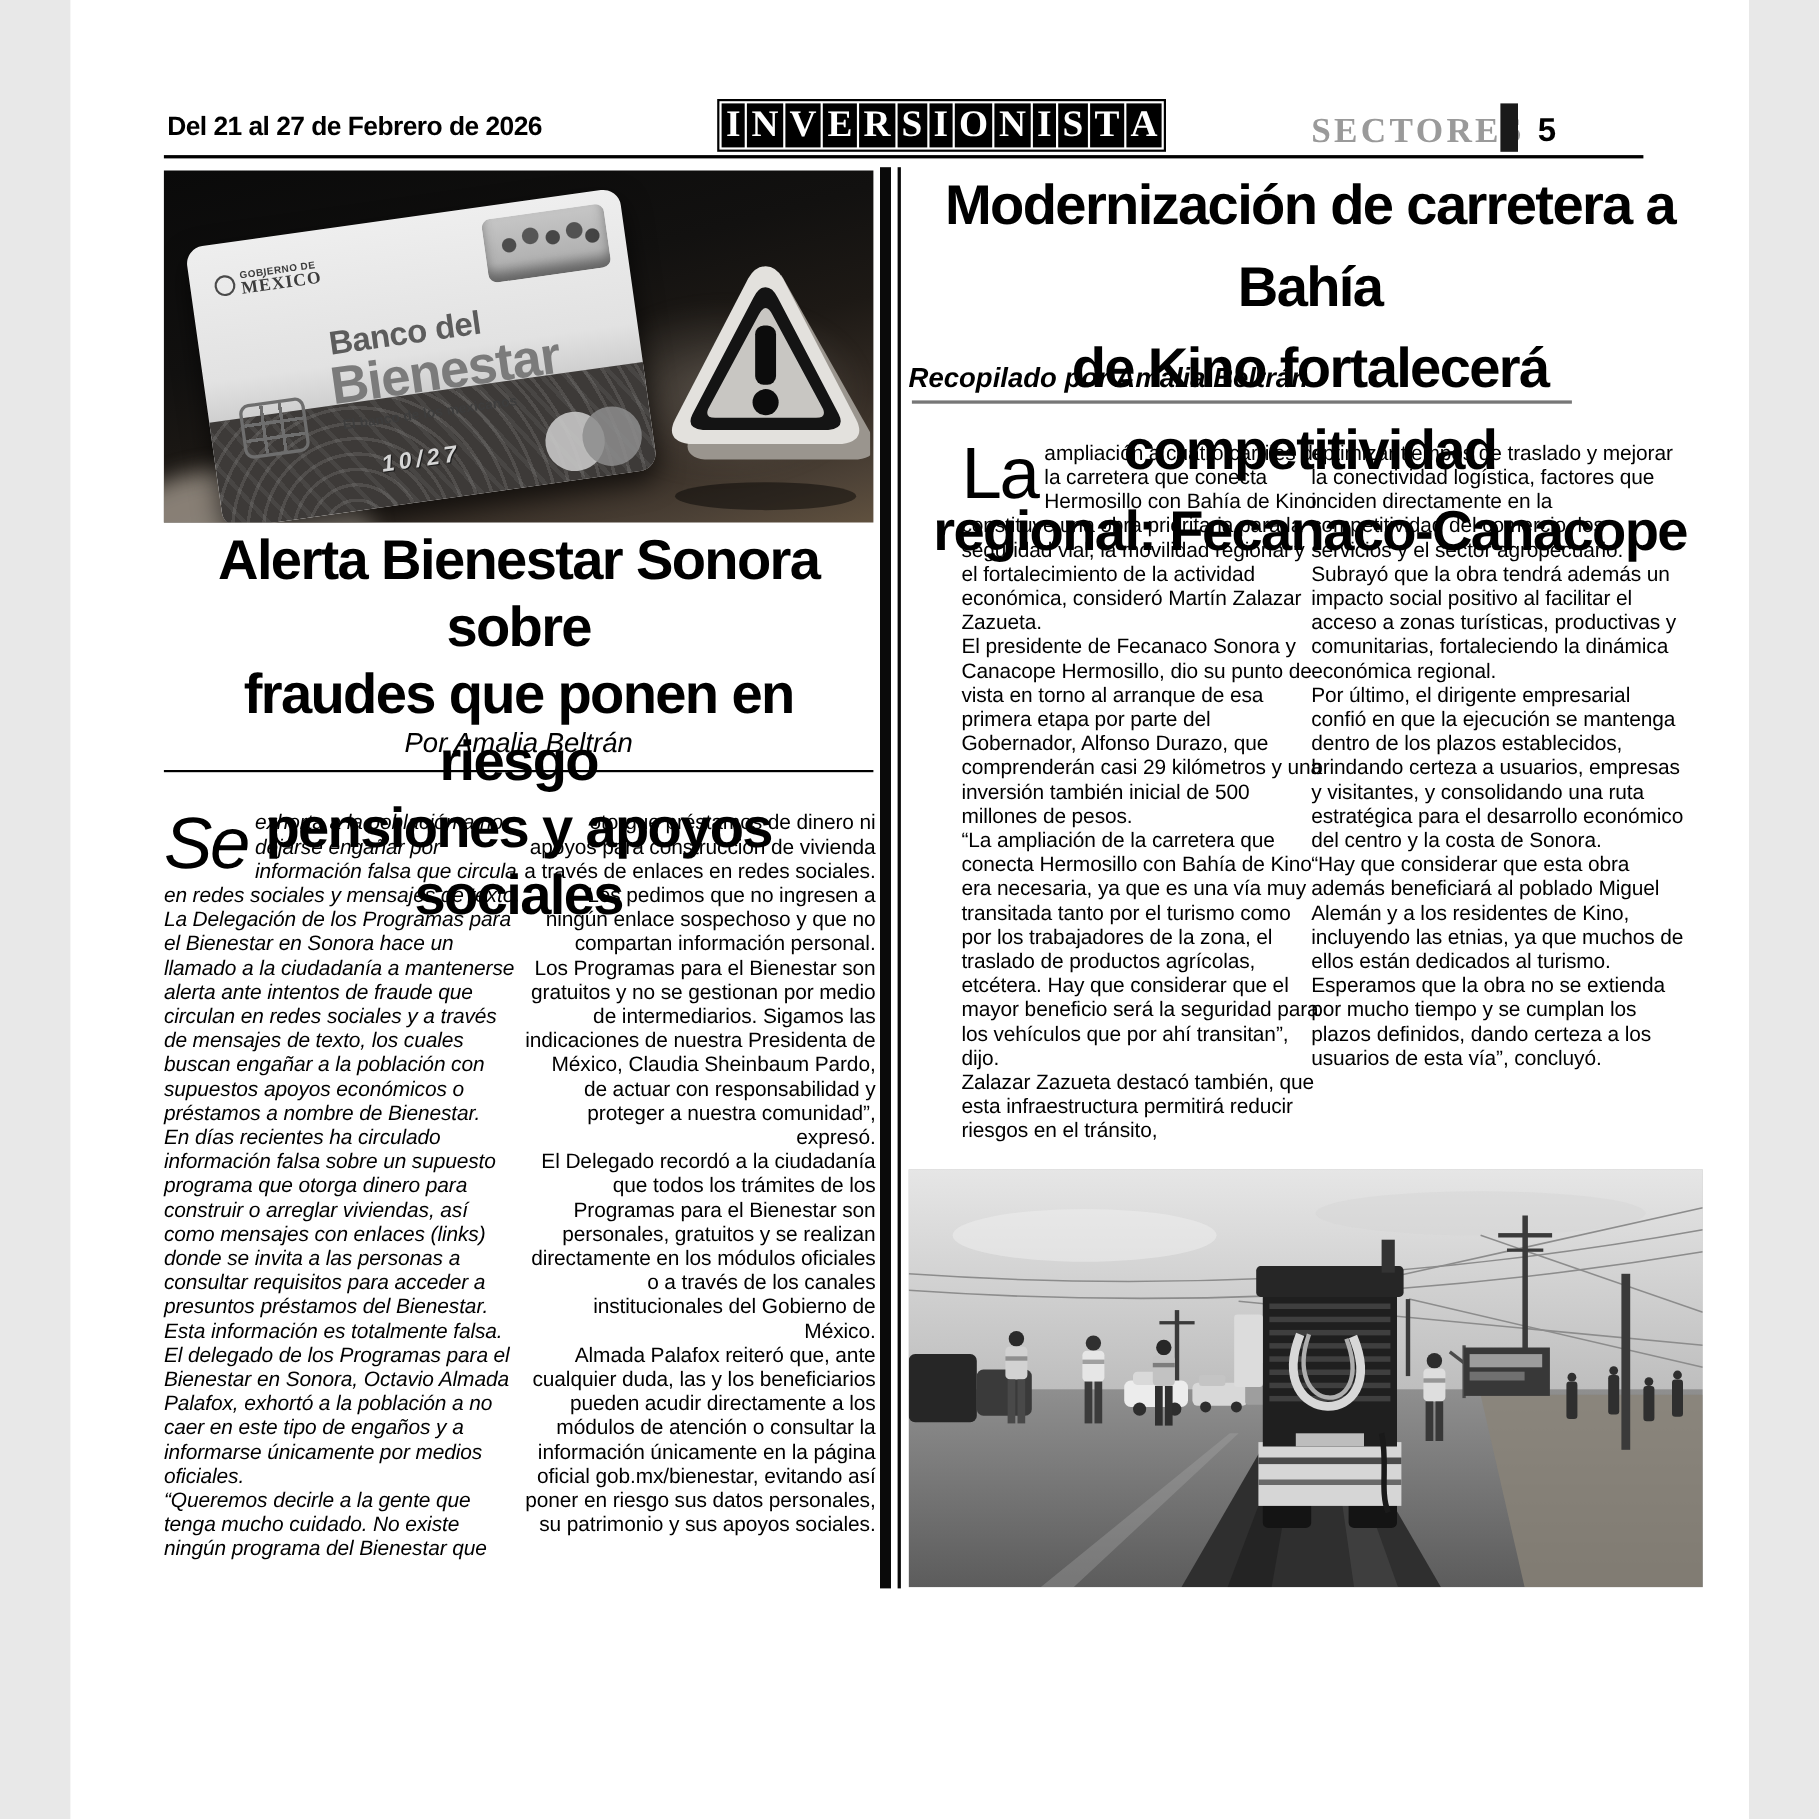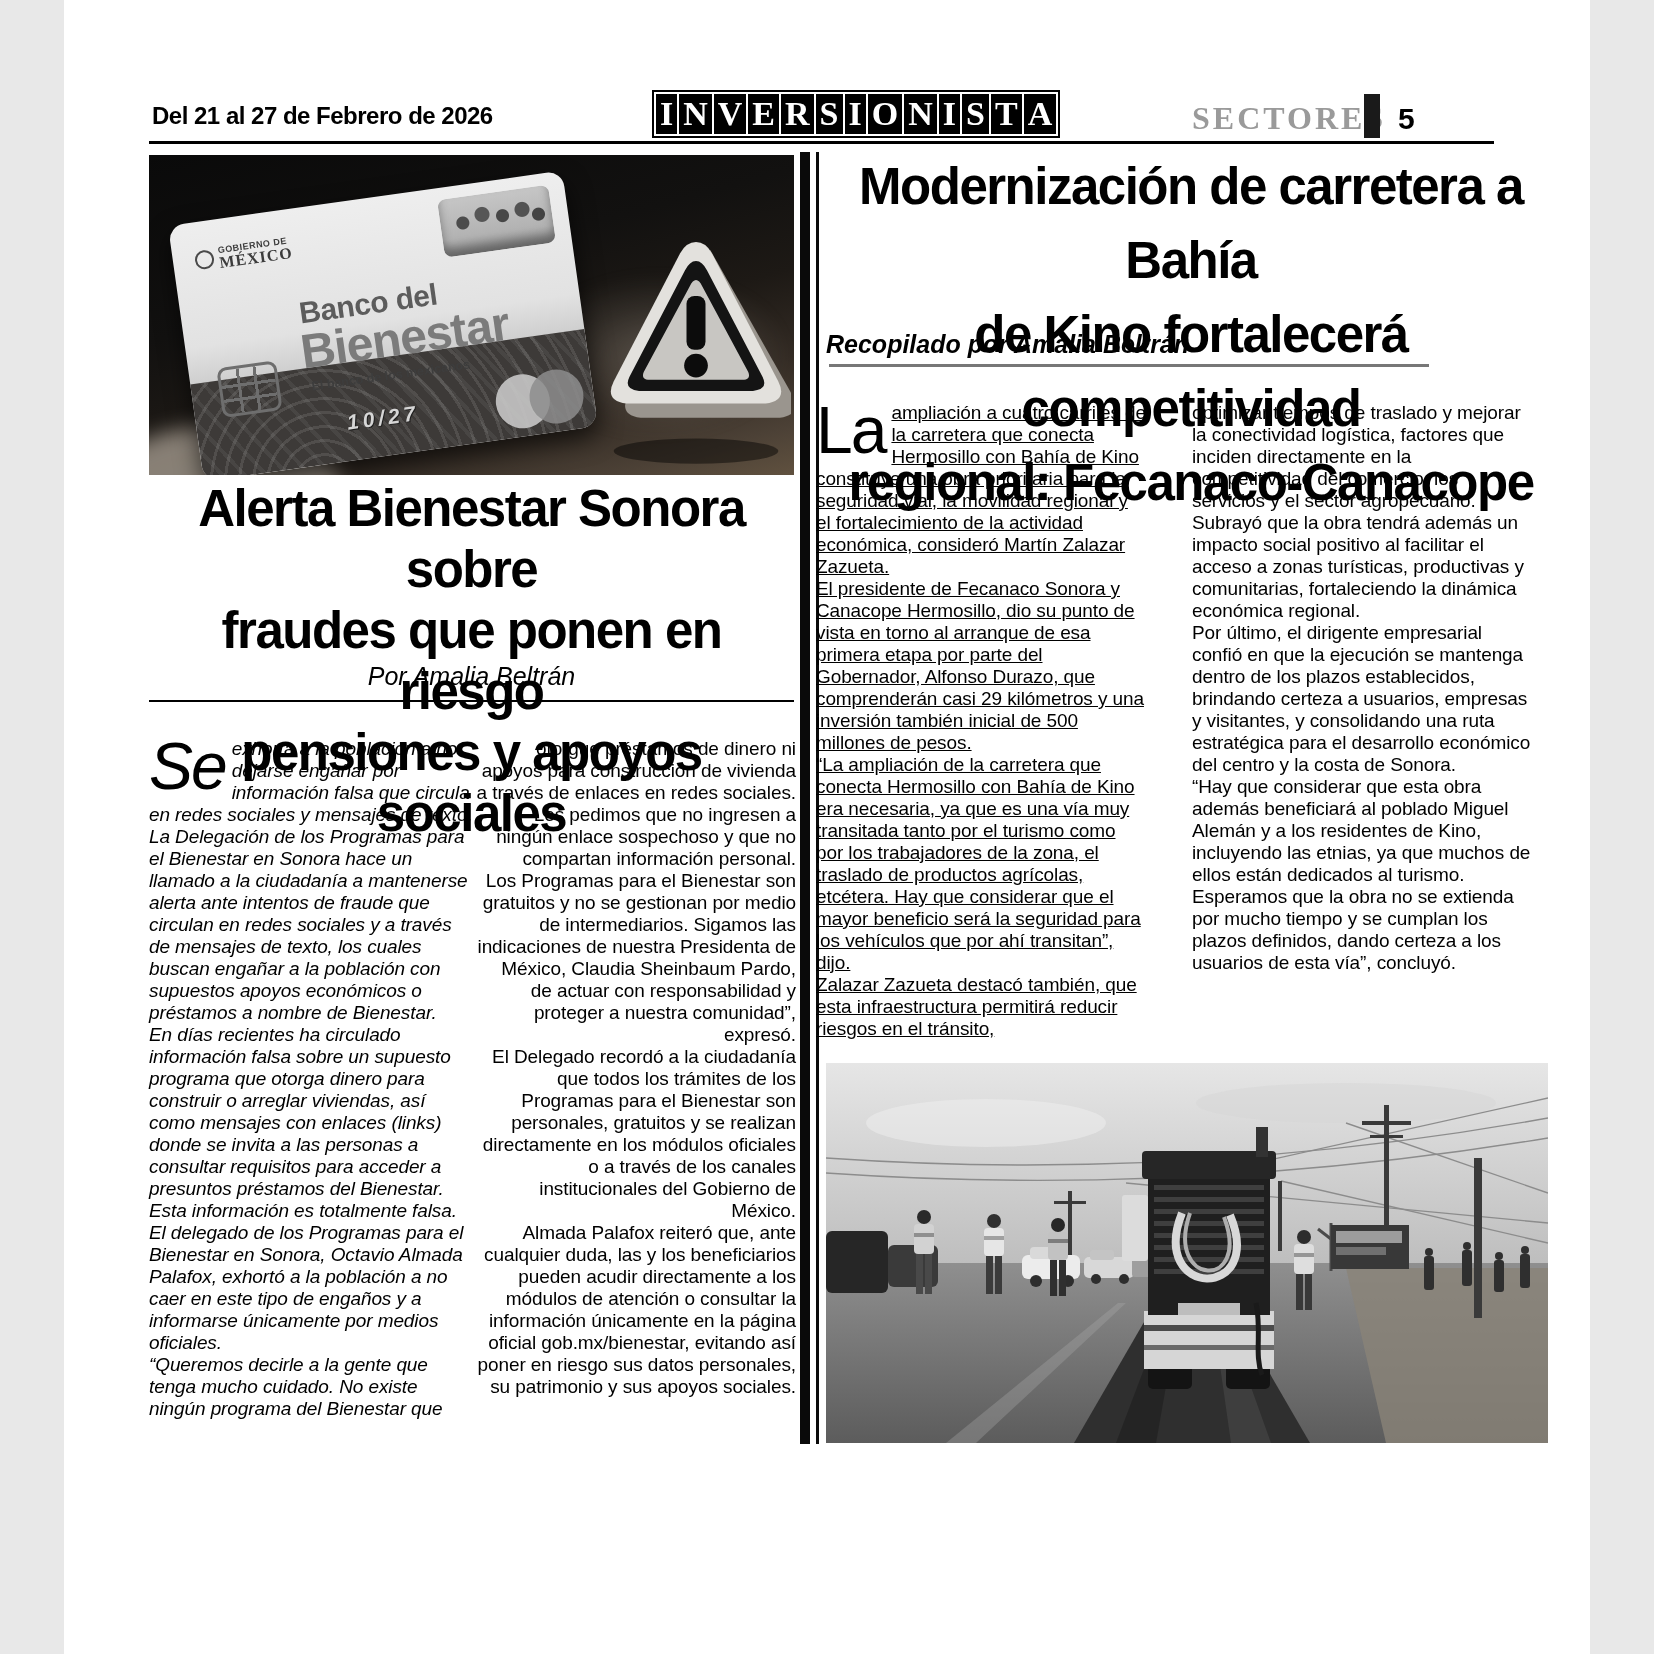--- a/index.html
+++ b/index.html
@@ -65,21 +65,21 @@
   .l-rule{left:85px;top:700px;width:645px;height:2px;background:#000;}
   .bodycol{font-size:19px;line-height:22px;white-space:pre-line;letter-spacing:-.1px;}
   .l-col1{left:85px;top:716px;width:327px;height:700px;font-style:italic;}
   .l-col2{left:412px;top:716px;width:320px;height:700px;text-align:right;}
   .dropcap{float:left;font-size:66px;line-height:52px;padding:2px 6px 0 0;font-weight:400;letter-spacing:-2px;}
   
   .r-headline{left:762px;top:150px;width:730px;font-size:51px;line-height:74px;font-weight:bold;
     text-align:center;white-space:pre-line;letter-spacing:-1.5px;}
   .r-byline{left:762px;top:330px;width:640px;font-size:25px;font-style:italic;font-weight:bold;}
   .r-rule{left:765px;top:364px;width:600px;height:3px;background:#777;}
-  .r-col1{left:752px;top:380px;width:330px;height:680px;text-decoration:underline;}
+  .r-col1{left:810px;top:380px;width:330px;height:680px;}
   .r-col2{left:1128px;top:380px;width:340px;height:680px;}
   .r-photo{left:762px;top:1063px;width:722px;height:380px;overflow:hidden;background:#cfcfcf;}
   .r-photo svg{display:block;}
 </style>
 </head>
 <body>
 
 <div class="page">
 
   <div class="abs hdr-date">Del 21 al 27 de Febrero de 2026</div>

